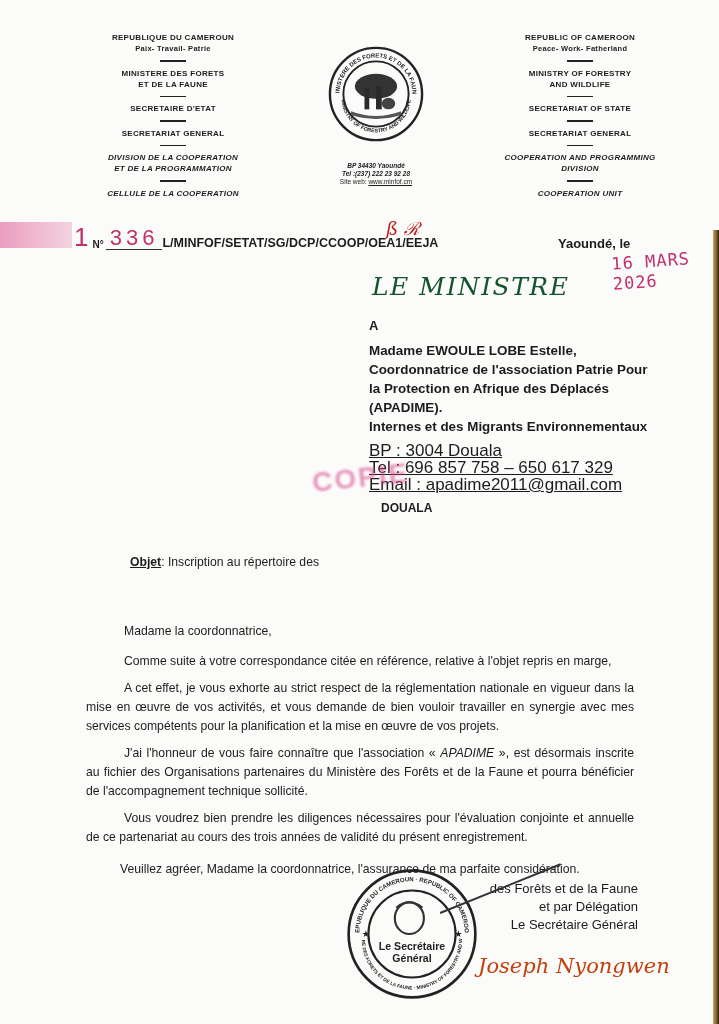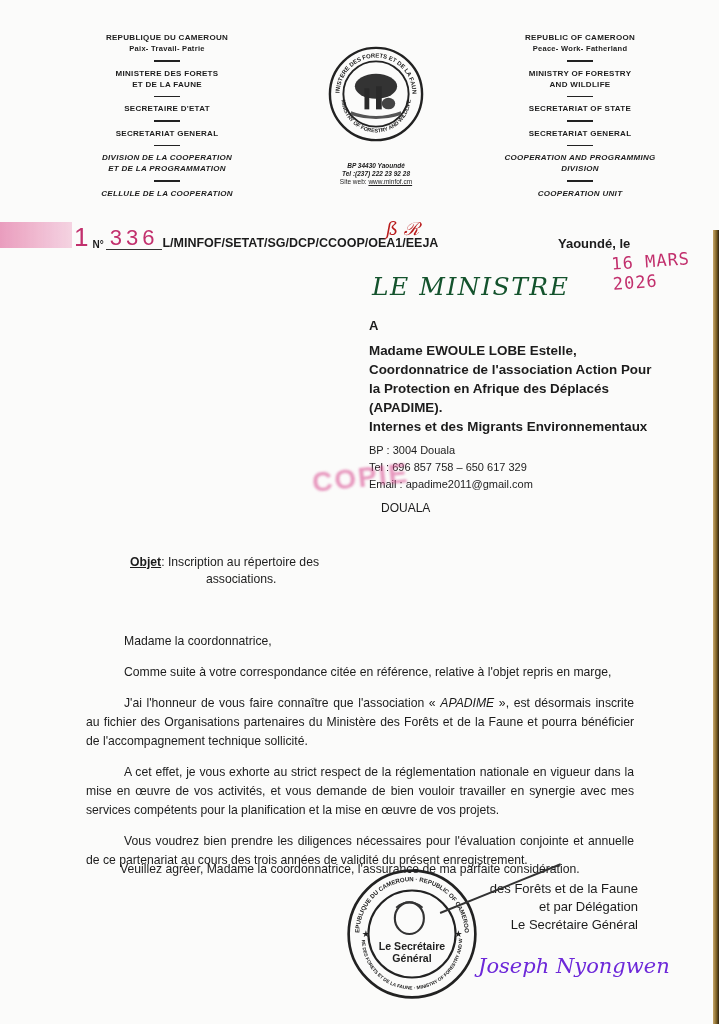--- a/index.html
+++ b/index.html
@@ -9,21 +9,21 @@
       font-family: "Liberation Sans", sans-serif;
     }
     .edge {
       position: absolute; top: 230px; right: 0; width: 6px; height: 794px;
       background: linear-gradient(to right, #c8a86a, #7a5e22 60%, #2b2010);
     }
     .hdr-col {
       position: absolute; top: 32px; text-align: center;
       font-weight: bold; font-size: 8px; letter-spacing: 0.3px; line-height: 11px;
     }
-    .hdr-col.left { left: 77px; width: 180px; }
+    .hdr-col.left { left: 83px; width: 180px; }
     .hdr-col.right { left: 480px; width: 200px; }
     .hdr-col .sub { font-size: 7.5px; }
     .hdr-col .it { font-style: italic; }
     .hdr-col .sep { width: 26px; height: 1.5px; background: #222; margin: 6px auto 6px auto; }
     .hdr-col p { margin: 0; }
 
     .emblem {
       position: absolute; left: 328px; top: 46px; width: 96px; height: 96px;
     }
     .emblem-info {
@@ -53,44 +53,44 @@
     .date-stamp { position: absolute; left: 612px; top: 250px; color: #c2306d; font-size: 17px;
       transform: rotate(-4deg); letter-spacing: 1px; font-family: "DejaVu Sans Mono", monospace; }
 
     .minister {
       position: absolute; left: 372px; top: 272px; font-family: "DejaVu Serif", serif;
       font-style: italic; font-size: 25px; letter-spacing: 1.5px; color: #14532d;
     }
     .addr { position: absolute; left: 369px; top: 318px; width: 300px; }
     .addr .a { font-weight: bold; font-size: 13px; margin-bottom: 8px; }
     .addr .recipient { font-weight: bold; font-size: 13.4px; line-height: 19px; margin: 0; }
-    .addr .contact { font-size: 11px; line-height: 17px; margin-top: 6px; }
-    .addr .city2 { font-weight: normal; font-size: 12px; margin-top: 8px; padding-left: 12px; }
+    .addr .contact { font-size: 17px; line-height: 17px; margin-top: 6px; text-decoration: underline; }
+    .addr .city2 { font-weight: bold; font-size: 12px; margin-top: 8px; padding-left: 12px; }
     .copie-stamp { position: absolute; left: 312px; top: 462px; color: rgba(215,70,140,0.55);
       font-size: 28px; font-weight: bold; letter-spacing: 2px; transform: rotate(-6deg); filter: blur(0.8px); }
 
     .object { position: absolute; left: 130px; top: 554px; font-size: 12.2px; line-height: 17px; }
     .object .lbl { font-weight: bold; text-decoration: underline; }
     .object .cont { padding-left: 76px; }
 
     .body-text {
       position: absolute; left: 86px; top: 620px; width: 548px;
       font-size: 12.2px; line-height: 19px; text-align: justify;
     }
-    .body-text p { margin: 12px 0 8px 0; text-indent: 38px; }
+    .body-text p { margin: 2px 0 8px 0; text-indent: 38px; }
     .body-text p.salut { margin-bottom: 11px; }
     .body-text .it { font-style: italic; }
 
     .closing { position: absolute; left: 120px; top: 862px; font-size: 12.2px; white-space: nowrap; }
     .sig-block { position: absolute; left: 470px; top: 862px; font-size: 13px; line-height: 18px; text-align: right; width: 168px; }
     .sig-block p { margin: 0; }
 
     .seal { position: absolute; left: 346px; top: 868px; width: 132px; height: 132px; }
     .signature { position: absolute; left: 478px; top: 954px; font-family: "DejaVu Serif", serif;
-      font-style: italic; font-size: 21px; color: #6d28d9; }
+      font-style: italic; font-size: 21px; color: #c2410c; }
     .sig-stroke { position: absolute; left: 440px; top: 912px; width: 130px; height: 1.5px; background: #333;
       transform: rotate(-22deg); transform-origin: left center; }
   </style>
 </head>
 <body>
 
 <div class="edge"></div>
 
 <div class="hdr-col left">
   <p>REPUBLIQUE DU CAMEROUN</p>
@@ -165,45 +165,44 @@
 <div class="initials">ß ℛ</div>
 
 <div class="city">Yaoundé, le</div>
 <div class="date-stamp">16 MARS 2026</div>
 
 <div class="minister">LE MINISTRE</div>
 
 <div class="addr">
   <div class="a">A</div>
   <p class="recipient">Madame EWOULE LOBE Estelle,</p>
-  <p class="recipient">Coordonnatrice de l'association Action Pour</p>
+  <p class="recipient">Coordonnatrice de l'association Patrie Pour</p>
   <p class="recipient">la Protection en Afrique des Déplacés</p>
   <p class="recipient">(APADIME).</p>
   <p class="recipient">Internes et des Migrants Environnementaux</p>
   <div class="contact">
     <div>BP : 3004 Douala</div>
     <div>Tel : 696 857 758 – 650 617 329</div>
     <div>Email : apadime2011@gmail.com</div>
   </div>
   <div class="city2">DOUALA</div>
 </div>
 <div class="copie-stamp">COPIE</div>
 
 <div class="object">
   <div>
     <span class="lbl">Objet</span><span>: Inscription au répertoire des</span>
   </div>
-  <div class="cont">associations.</div>
 </div>
 
 <div class="body-text">
   <p class="salut">Madame la coordonnatrice,</p>
   <p>Comme suite à votre correspondance citée en référence, relative à l'objet repris en marge,</p>
+  <p>A cet effet, je vous exhorte au strict respect de la réglementation nationale en vigueur dans la mise en œuvre de vos activités, et vous demande de bien vouloir travailler en synergie avec mes services compétents pour la planification et la mise en œuvre de vos projets.</p>
   <p><span>J'ai l'honneur de vous faire connaître que l'association « </span><span class="it">APADIME</span><span> », est désormais inscrite au fichier des Organisations partenaires du Ministère des Forêts et de la Faune et pourra bénéficier de l'accompagnement technique sollicité.</span></p>
-  <p>A cet effet, je vous exhorte au strict respect de la réglementation nationale en vigueur dans la mise en œuvre de vos activités, et vous demande de bien vouloir travailler en synergie avec mes services compétents pour la planification et la mise en œuvre de vos projets.</p>
   <p>Vous voudrez bien prendre les diligences nécessaires pour l'évaluation conjointe et annuelle de ce partenariat au cours des trois années de validité du présent enregistrement.</p>
 </div>
 
 <div class="closing">Veuillez agréer, Madame la coordonnatrice, l'assurance de ma parfaite considération.</div>
 
 <div class="sig-block">
   <p style="visibility:hidden">Le Ministre</p>
   <p>des Forêts et de la Faune</p>
   <p>et par Délégation</p>
   <p>Le Secrétaire Général</p>

